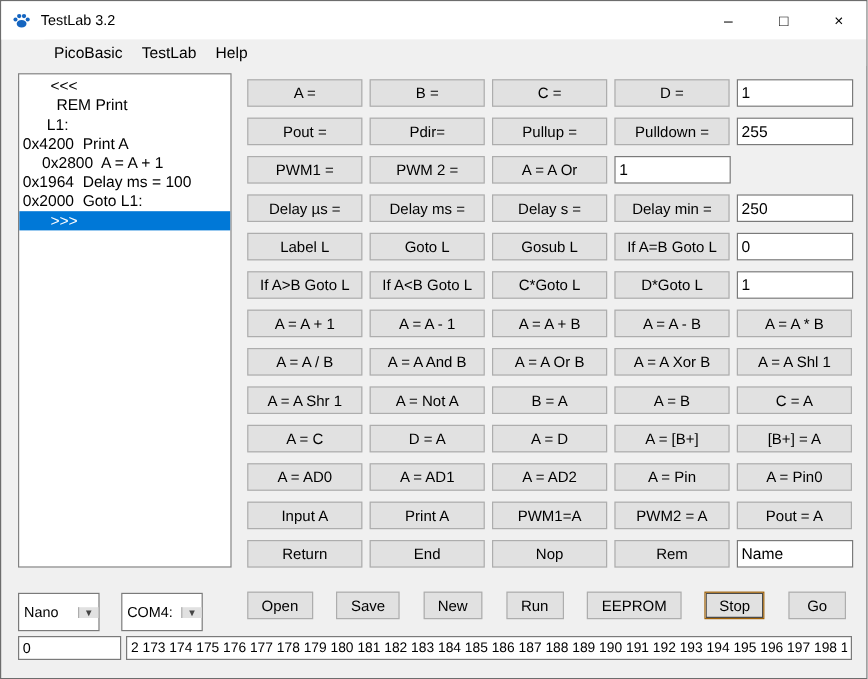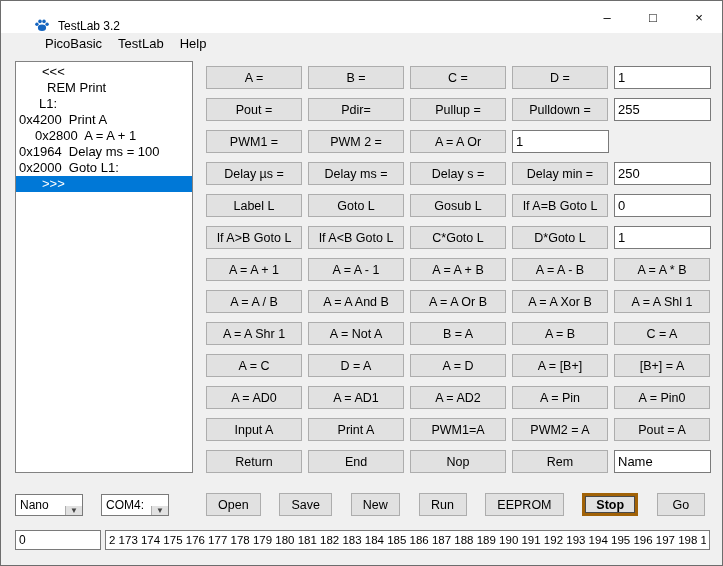--- a/index.html
+++ b/index.html
@@ -1,46 +1,46 @@
 <!DOCTYPE html>
 <html><head>
 <meta charset="utf-8">
 <style>
   *{box-sizing:border-box;margin:0;padding:0;}
   html,body{background:#d8d8d8;}
   body{font-family:"Liberation Sans",sans-serif;}
   .window{position:relative;width:723px;height:566px;background:#f0f0f0;border:1px solid #6d6d6d;overflow:hidden;}
 
-  .titlebar{position:absolute;top:0;left:0;right:0;height:32px;background:#ffffff;display:flex;align-items:flex-end;padding-left:24px;}
+  .titlebar{position:absolute;top:0;left:0;right:0;height:32px;background:#ffffff;display:flex;align-items:center;}
   .app-icon{margin-left:9px;width:16px;height:16px;display:flex;align-items:center;}
   .title{margin-left:8px;font-size:12px;color:#000;}
   .caption{margin-left:auto;display:flex;height:100%;}
   .cap-btn{width:46px;height:100%;display:flex;align-items:center;justify-content:center;font-size:13px;color:#000;cursor:default;}
 
   .menubar{position:absolute;top:32px;left:0;right:0;height:22px;display:flex;align-items:center;font-size:13px;background:#f0f0f0;margin-left:36px;}
   .menu-item{padding:0 8px;height:22px;line-height:22px;cursor:default;}
 
   .listbox{position:absolute;left:14px;top:60px;width:178px;height:412px;background:#fff;border:1px solid #828282;font-size:13px;overflow:hidden;padding-top:2px;}
   .list-item{height:16px;line-height:16px;white-space:pre;color:#000;cursor:default;}
   .list-item.selected{background:#0078d7;color:#fff;}
 
   .grid{position:absolute;left:205px;top:65px;}
   .grid-row{display:flex;height:23px;margin-bottom:9px;}
   .cmd-btn{width:96px;height:23px;margin-right:6px;background:#e1e1e1;border:1px solid #adadad;font-family:inherit;font-size:12.5px;color:#000;padding:0;text-align:center;}
   .grid-field{width:97px;height:23px;border:1px solid #7a7a7a;background:#fff;font-family:inherit;font-size:13px;padding:0 3px;}
 
-  .combo{position:absolute;top:493px;width:68px;height:22px;background:#fff;border:1px solid #7a7a7a;display:flex;align-items:flex-end;font-size:12px;}
+  .combo{position:absolute;top:493px;width:68px;height:32px;background:#fff;border:1px solid #7a7a7a;display:flex;align-items:center;font-size:12px;}
   .combo-text{flex:1;padding-left:4px;line-height:20px;overflow:hidden;}
   .combo-arrow{width:17px;background:#e1e1e1;border-left:1px solid #adadad;display:flex;align-items:center;justify-content:center;font-size:8px;color:#444;}
   .combo-device{left:14px;}
   .combo-port{left:100px;}
 
   .bottom-buttons{position:absolute;left:205px;top:492px;width:499px;display:flex;justify-content:space-between;}
   .bottom-btn{height:23px;min-width:48px;padding:0 11px;background:#e1e1e1;border:1px solid #adadad;font-family:inherit;font-size:12.5px;color:#000;}
-  .default-btn{border:3px solid #a16207;box-shadow:inset 0 0 0 1px #4a4a4a;font-weight:bold;}
+  .default-btn{border:1px solid #a16207;box-shadow:inset 0 0 0 1px #4a4a4a;}
 
   .status-field{position:absolute;left:14px;top:529px;width:86px;height:20px;border:1px solid #7a7a7a;background:#fff;font-family:inherit;font-size:12px;padding:0 3px;}
   .data-field{position:absolute;left:104px;top:529px;width:605px;height:20px;border:1px solid #7a7a7a;background:#fff;font-family:inherit;font-size:11.5px;padding:0 3px;white-space:nowrap;overflow:hidden;}
 </style>
 </head>
 <body>
 
 <div class="window">
 
   <div class="titlebar">

